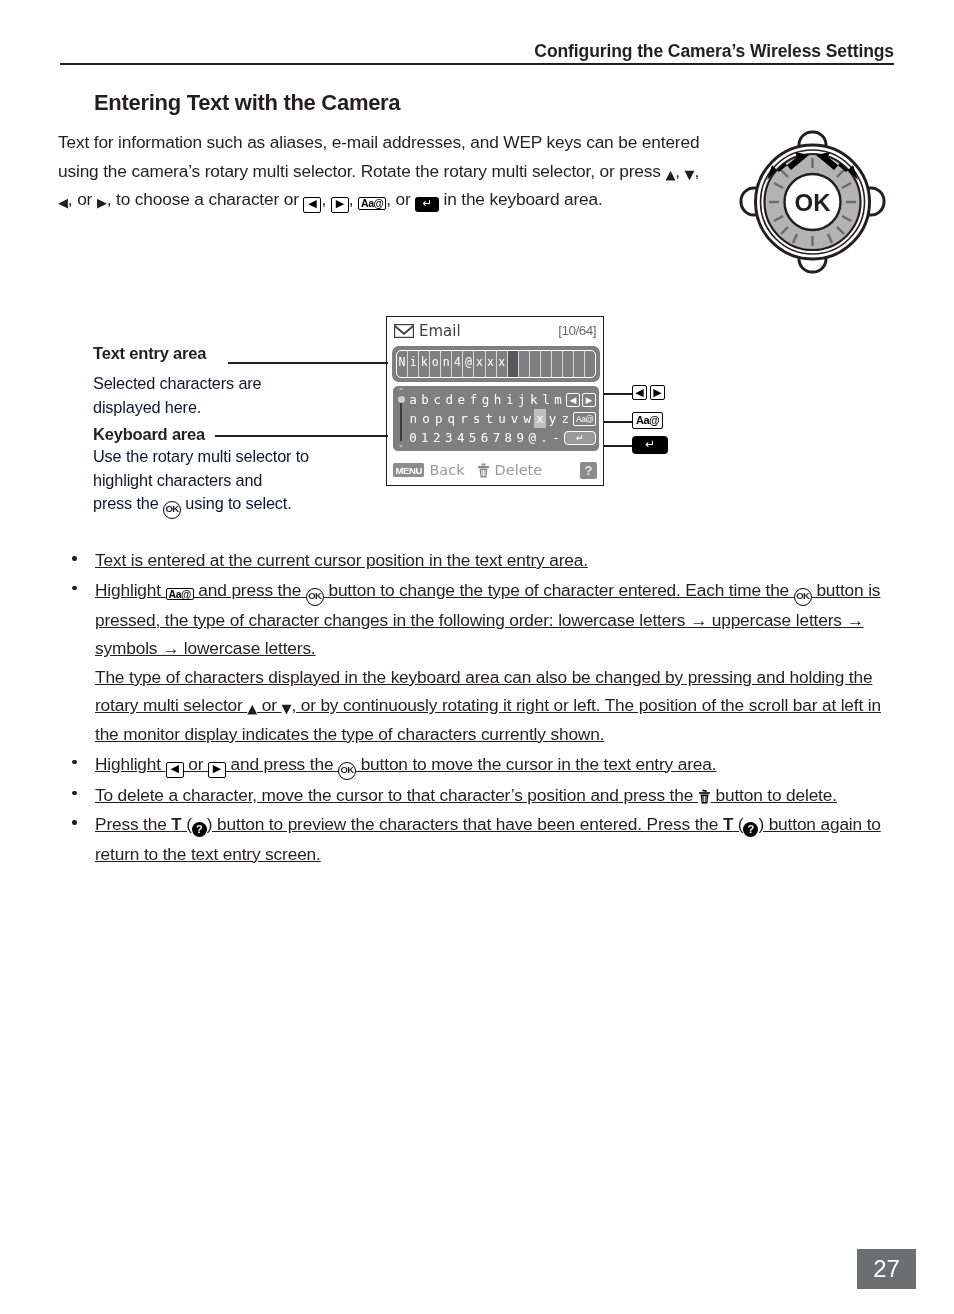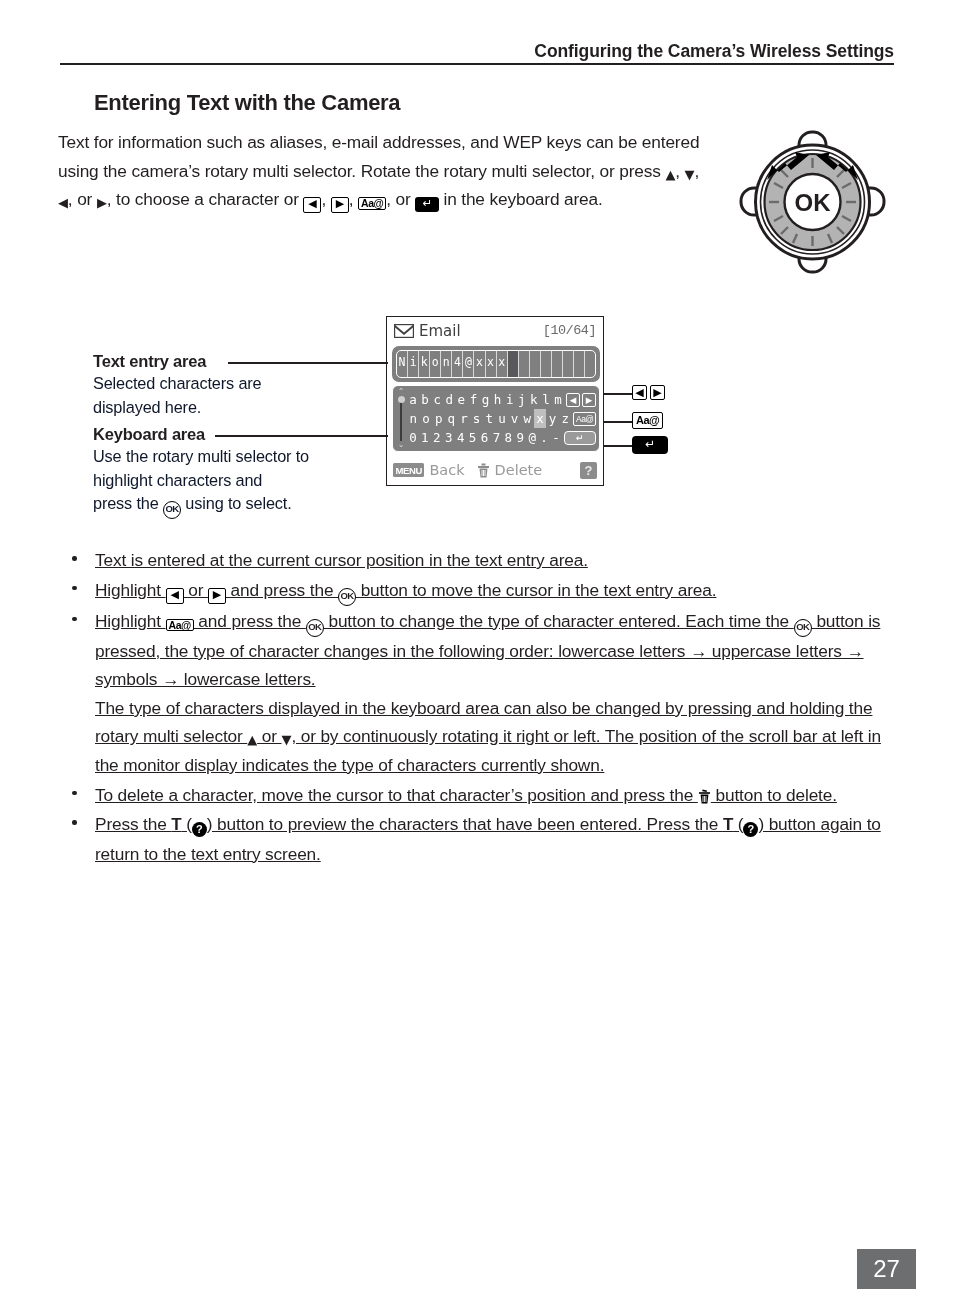--- a/index.html
+++ b/index.html
@@ -102,21 +102,21 @@
     background:#fff; display:flex; align-items:center;
     padding:0 7px; box-sizing:border-box;
   }
   #envelope-icon { width:20px; height:14px; flex:0 0 auto; }
   #monitor-label {
     font-family:"DejaVu Sans", sans-serif;
     font-size:15px; color:#3f3f3f; margin-left:5px;
   }
   #monitor-counter {
     margin-left:auto; font-size:13.5px; color:#6a6a6a;
-    font-family:Liberation Mono, monospace; letter-spacing:-0.5px;
+    font-family:Liberation Sans, sans-serif; letter-spacing:-0.5px;
   }
 
   
   #text-entry-area {
     position:absolute; left:5px; top:29px; width:208px; height:36px;
     background:#7f7f7f; border-radius:7px; box-sizing:border-box;
     padding:4px;
   }
   #text-entry-inner {
     width:100%; height:100%; box-sizing:border-box;
@@ -445,21 +445,21 @@
           <line x1="6.5" y1="7" x2="6.5" y2="13"></line>
           <line x1="8" y1="7" x2="8" y2="13"></line>
         </g>
       </svg>
     </span>
     <span class="bb-label">Delete</span>
     <span id="help-badge">?</span>
   </div>
 </div>
 
-<div class="callout-title" style="left:93px; top:352px;">Text entry area</div>
+<div class="callout-title" style="left:93px; top:344px;">Text entry area</div>
 <div class="leader" style="left:228px; top:362px; width:160px;"></div>
 <div class="callout-body" style="left:93px; top:372px; width:300px;">
   <span>Selected characters are</span><br>
   <span>displayed here.</span>
 </div>
 
 <div class="callout-title" style="left:93px; top:425px;">Keyboard area</div>
 <div class="leader" style="left:215px; top:435px; width:173px;"></div>
 <div class="callout-body" style="left:93px; top:445px; width:310px;">
   <span>Use the rotary multi selector to</span><br>
@@ -486,27 +486,27 @@
 
 <div id="bullets">
 
   <div class="bullet">
     <span class="dot"></span>
     <span>Text is entered at the current cursor position in the text entry area.</span>
   </div>
 
   <div class="bullet">
     <span class="dot"></span>
-    <span>Highlight </span><span class="ico k-box">◀</span><span> or </span><span class="ico k-box">▶</span><span> and press the </span><span class="k-ok">OK</span><span> button to move the cursor in the text entry area.</span>
+    <span>Highlight </span><span class="ico k-aa">Aa@</span><span> and press the </span><span class="k-ok">OK</span><span> button to change the type of character entered. Each time the </span><span class="k-ok">OK</span><span> button is pressed, the type of character changes in the following order: lowercase letters → uppercase letters → symbols → lowercase letters.</span><br>
+    <span>The type of characters displayed in the keyboard area can also be changed by pressing and holding the rotary multi selector </span><span class="ico k-tri">▲</span><span> or </span><span class="ico k-tri">▼</span><span>, or by continuously rotating it right or left. The position of the scroll bar at left in the monitor display indicates the type of characters currently shown.</span>
   </div>
 
   <div class="bullet">
     <span class="dot"></span>
-    <span>Highlight </span><span class="ico k-aa">Aa@</span><span> and press the </span><span class="k-ok">OK</span><span> button to change the type of character entered. Each time the </span><span class="k-ok">OK</span><span> button is pressed, the type of character changes in the following order: lowercase letters → uppercase letters → symbols → lowercase letters.</span><br>
-    <span>The type of characters displayed in the keyboard area can also be changed by pressing and holding the rotary multi selector </span><span class="ico k-tri">▲</span><span> or </span><span class="ico k-tri">▼</span><span>, or by continuously rotating it right or left. The position of the scroll bar at left in the monitor display indicates the type of characters currently shown.</span>
+    <span>Highlight </span><span class="ico k-box">◀</span><span> or </span><span class="ico k-box">▶</span><span> and press the </span><span class="k-ok">OK</span><span> button to move the cursor in the text entry area.</span>
   </div>
 
   <div class="bullet">
     <span class="dot"></span>
     <span>To delete a character, move the cursor to that character’s position and press the </span><span class="k-trash"><svg viewBox="0 0 13 15" width="13" height="15">
           <rect x="1" y="3.2" width="11" height="1.6" fill="#000"></rect>
           <path d="M2.6 5.4 L10.4 5.4 L9.4 14.6 L3.6 14.6 Z" fill="#000"></path>
           <path d="M4.4 0.6 L9 1.6 L8.6 2.9 L4.4 2.2 Z" fill="#000"></path>
           <g stroke="#fff" stroke-width="0.85">
             <line x1="5" y1="7" x2="5" y2="13"></line>

